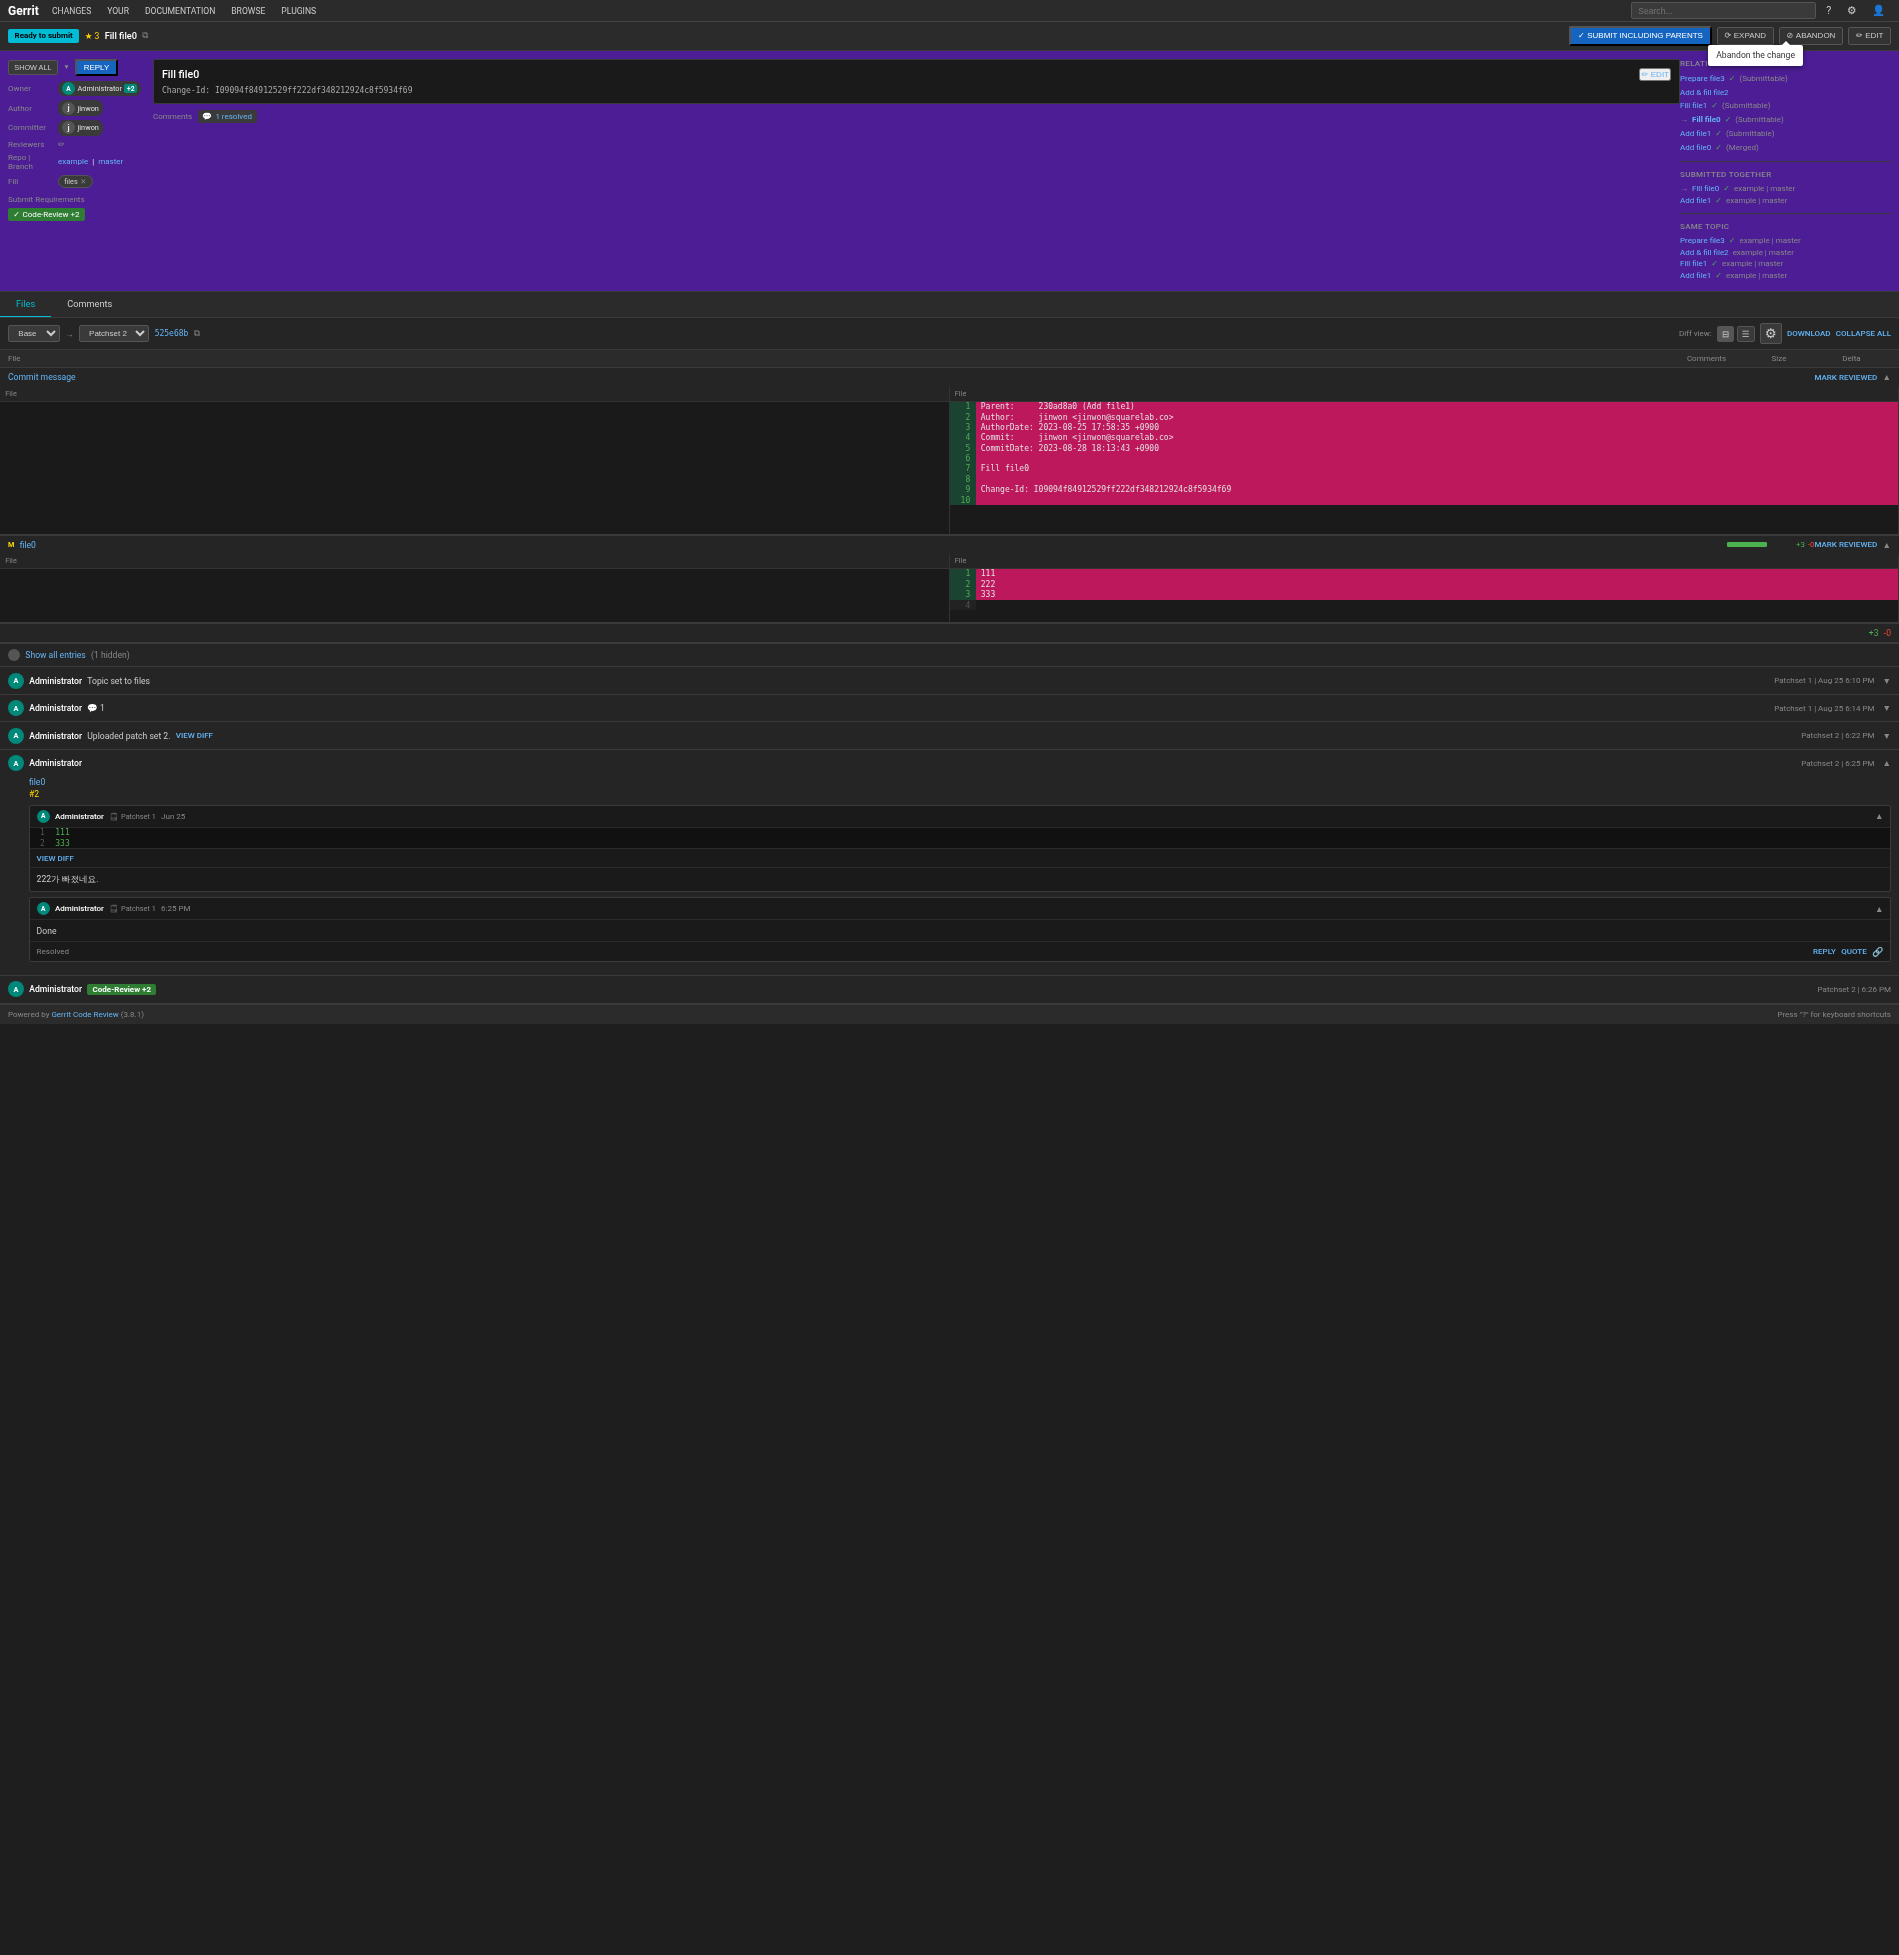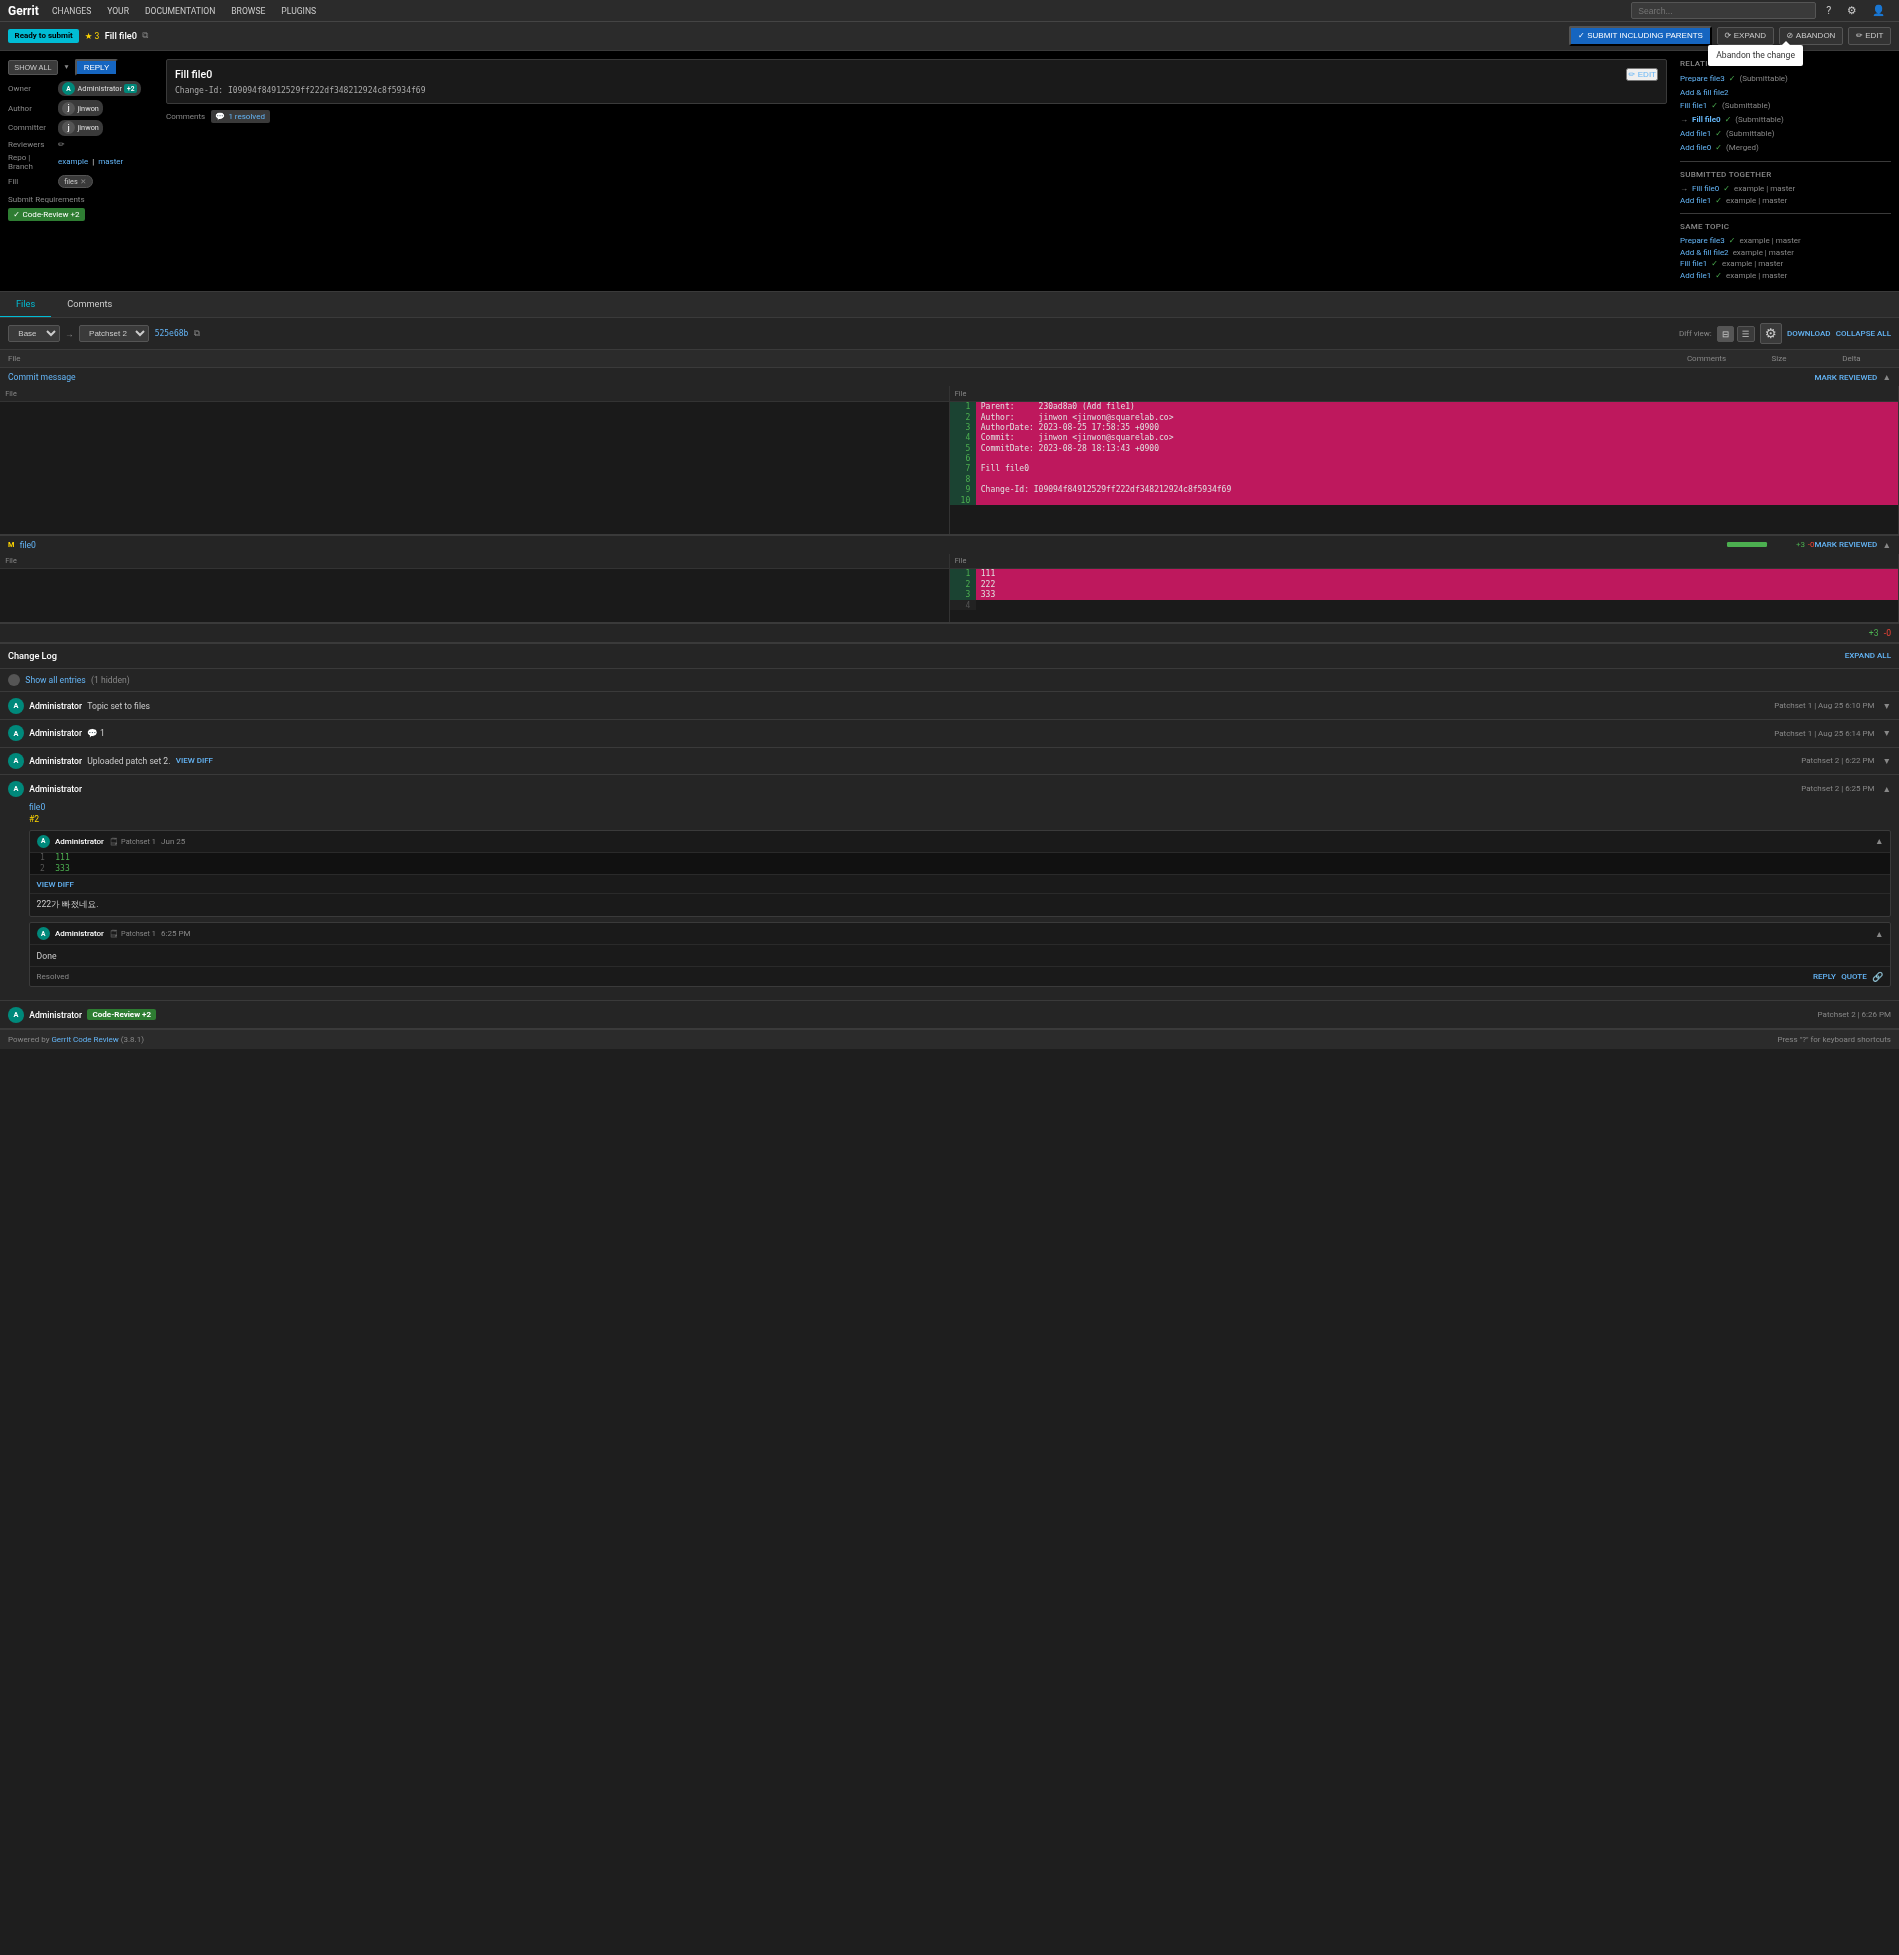--- a/index.html
+++ b/index.html
@@ -24,21 +24,21 @@
     .btn-submit-parents { background: #1565c0; color: #fff; }
     .btn-rebase { background: #333; border: 0.7px solid #555; color: #ccc; }
     .btn-abandon { background: #333; border: 0.7px solid #555; color: #ccc; position: relative; }
     .btn-edit { background: #333; border: 0.7px solid #555; color: #ccc; }
 
     
     .abandon-tooltip { position: absolute; top: 18px; right: 40px; background: #fff; color: #333; padding: 5.3px 8px; border-radius: 2px; font-size: 8.6px; box-shadow: 0 1.3px 5.3px rgba(0,0,0,0.4); white-space: nowrap; z-index: 200; }
     .abandon-tooltip::before { content: ''; position: absolute; top: -4px; right: 13px; border-left: 4px solid transparent; border-right: 4px solid transparent; border-bottom: 4px solid #fff; }
 
     
-    .top-section { display: flex; padding: 8px; gap: 13px; background: #000000; border-bottom: 0.7px solid #3a3a3a; }
+    .top-section { display: flex; padding: 8px; background: #4c1d95; border-bottom: 0.7px solid #3a3a3a; }
     .change-info { width: 145px; flex-shrink: 0; }
     .change-info-header { display: flex; align-items: center; gap: 5.3px; margin-bottom: 5.3px; }
     .show-all-btn { background: #3a3a3a; border: 0.7px solid #555; color: #ccc; padding: 2px 5.3px; border-radius: 2px; font-size: 7.3px; cursor: pointer; }
     .reply-btn { background: #1565c0; color: #fff; padding: 2px 6.6px; border-radius: 2px; font-size: 8px; font-weight: 500; cursor: pointer; }
     .info-row { display: flex; align-items: center; gap: 4px; margin-bottom: 4px; font-size: 8px; }
     .info-label { color: #888; width: 46px; flex-shrink: 0; }
     .avatar { width: 13px; height: 13px; border-radius: 50%; background: #00897b; color: #fff; font-size: 6.6px; display: flex; align-items: center; justify-content: center; font-weight: bold; }
     .user-chip { display: flex; align-items: center; gap: 2.6px; background: #3a3a3a; border-radius: 6.6px; padding: 1.3px 4px; font-size: 7.3px; }
     .vote-badge { background: #00897b; color: #fff; border-radius: 2px; padding: 0.7px 2.6px; font-size: 6.6px; font-weight: bold; }
     .link-text { color: #64b5f6; cursor: pointer; text-decoration: none; }
@@ -515,24 +515,20 @@
       </div>
     </div>
   </div>
   <div style="padding: 4px 8px; background: #252525; border-top: 0.7px solid #3a3a3a; display:flex; justify-content:flex-end; gap:5.3px;">
     <span class="delta-add">+3</span>
     <span class="delta-remove">-0</span>
   </div>
 </div>
 
 <div class="change-log">
-  <div class="change-log-header">
-    <span class="change-log-title">Change Log</span>
-    <span class="expand-all-btn">EXPAND ALL</span>
-  </div>
 
   <div class="show-entries-row">
     <span class="circle-icon"></span>
     <span class="show-entries-text">Show all entries</span>
     <span class="hidden-count">(1 hidden)</span>
   </div>
 
   <div class="log-entry">
     <div class="log-entry-header">
       <div class="log-avatar">A</div>

